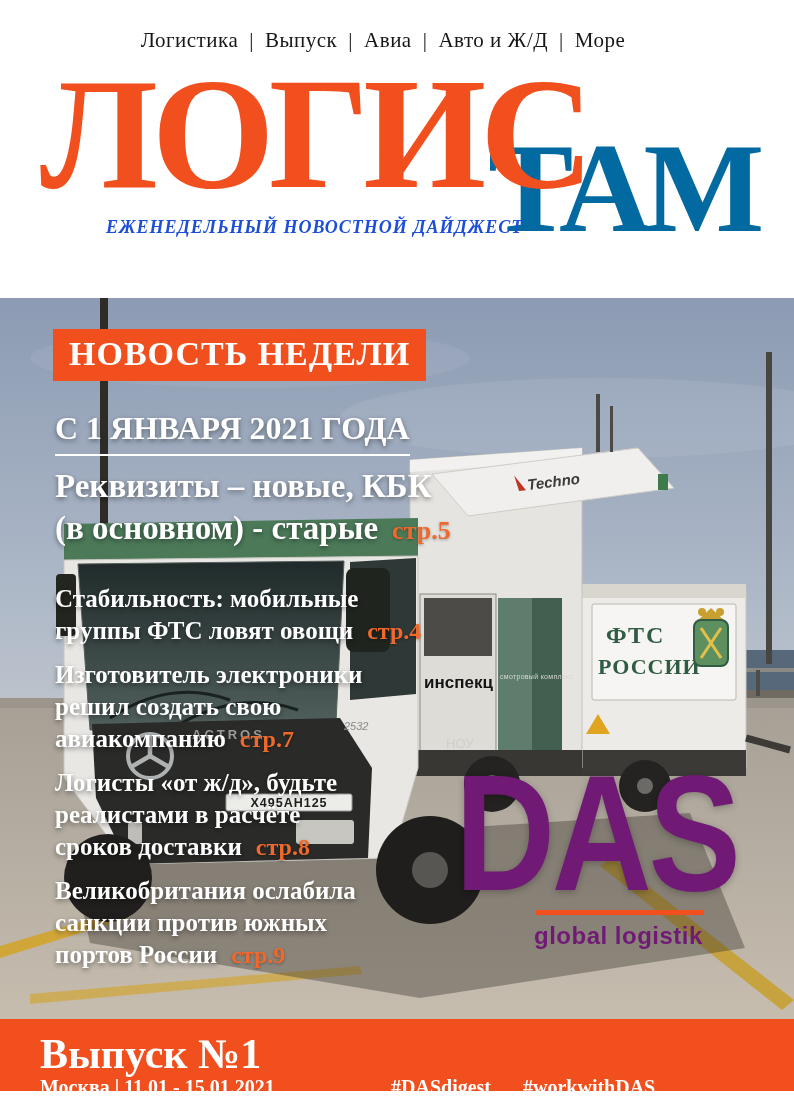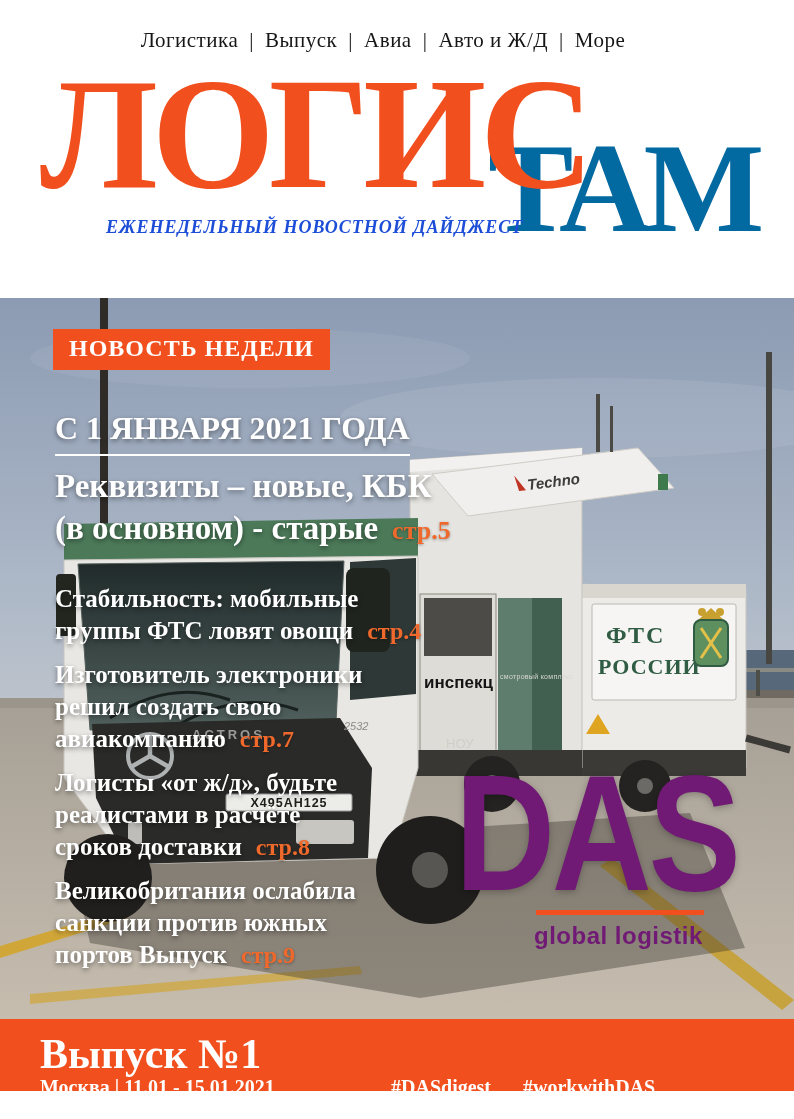--- a/index.html
+++ b/index.html
@@ -17,21 +17,21 @@
   .logo-secondary{position:absolute;left:488px;top:124px;font-size:128px;line-height:1;
                   font-weight:700;color:#0369a1;letter-spacing:-8px;z-index:2;white-space:nowrap;}
   .logo-tagline{position:absolute;left:106px;top:217px;font-size:18px;font-style:italic;
                 font-weight:700;color:#1d4ed8;letter-spacing:1px;z-index:4;white-space:nowrap;}
 
   
   .photo{position:absolute;left:0;top:298px;width:794px;height:721px;overflow:hidden;}
   .photo svg{position:absolute;left:0;top:0;}
   .overlay{position:absolute;z-index:5;color:#fff;font-weight:700;
            text-shadow:0 2px 5px rgba(0,0,0,.45);}
-  .badge{left:53px;top:31px;background:#F1501E;padding:6px 16px 8px;font-size:24px;
+  .badge{left:53px;top:31px;background:#F1501E;padding:6px 16px 8px;font-size:34px;
          letter-spacing:1px;text-shadow:none;white-space:nowrap;}
   .headline{left:55px;top:112px;white-space:nowrap;}
   .kicker{display:inline-block;font-size:32px;border-bottom:2px solid #fff;
           padding-bottom:7px;margin-bottom:9px;}
   .h-line{font-size:33px;line-height:1.28;}
   .pref{color:#F0692C;font-size:26px;margin-left:14px;
         text-shadow:0 1px 3px rgba(0,0,0,.35);margin-top:40px;}
   .stories{left:55px;top:285px;white-space:nowrap;}
   .story{margin-bottom:12px;font-size:25px;line-height:32px;}
   .story .pref{font-size:24px;}
@@ -201,21 +201,21 @@
         <div><span>авиакомпанию</span><span class="pref">стр.7</span></div>
       </div>
       <div class="story">
         <div>Логисты «от ж/д», будьте</div>
         <div>реалистами в расчёте</div>
         <div><span>сроков доставки</span><span class="pref">стр.8</span></div>
       </div>
       <div class="story">
         <div>Великобритания ослабила</div>
         <div>санкции против южных</div>
-        <div><span>портов Выпуск</span><span class="pref">стр.9</span></div>
+        <div><span>портов России</span><span class="pref">стр.9</span></div>
       </div>
     </div>
 
     <div class="das">
       <div class="das-word">DAS</div>
       <div class="das-rule"></div>
       <div class="das-tagline">global logistik</div>
     </div>
   </div>
 

